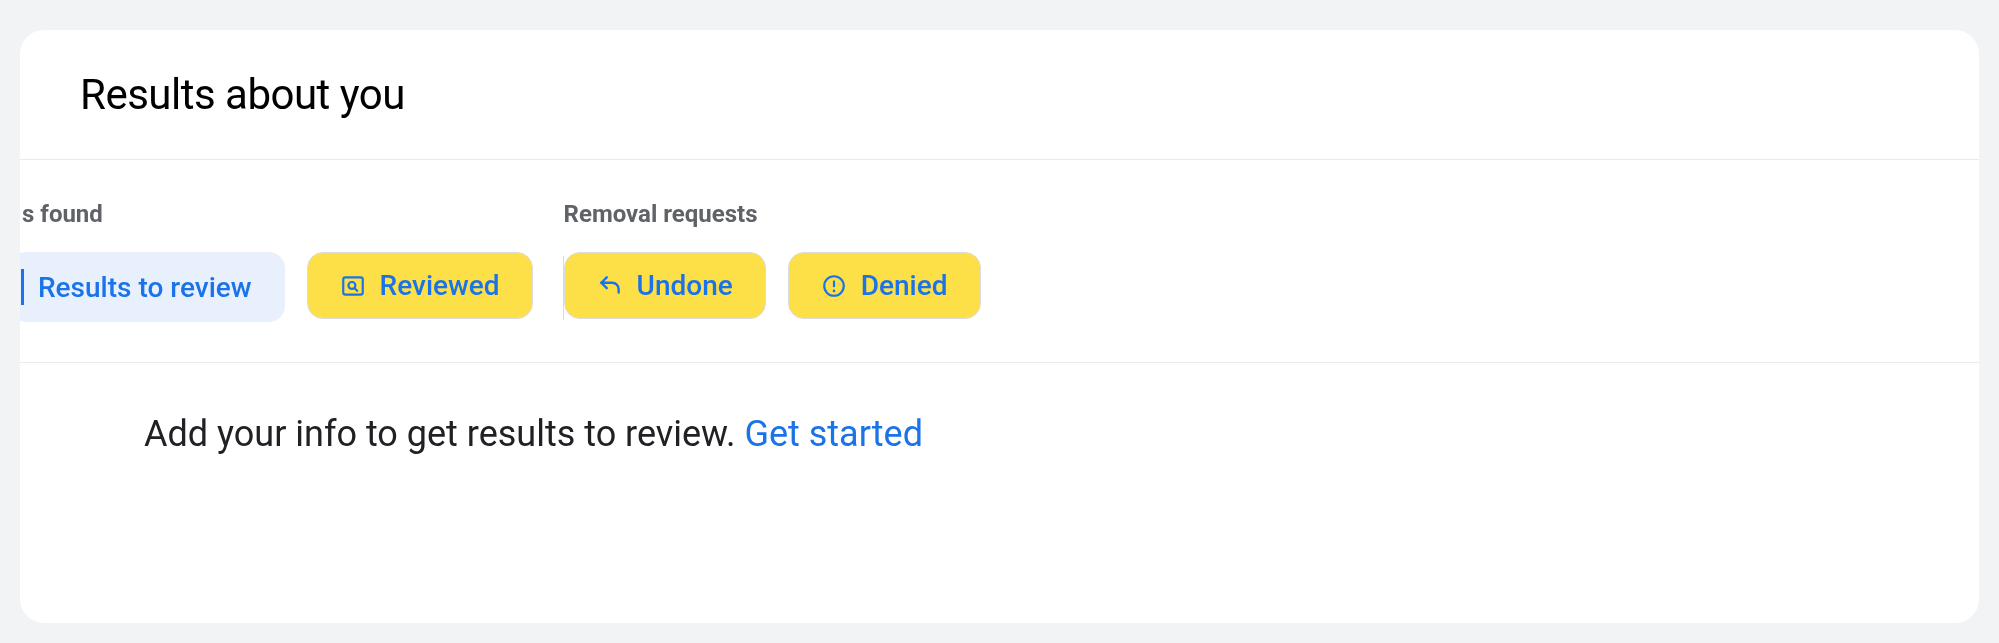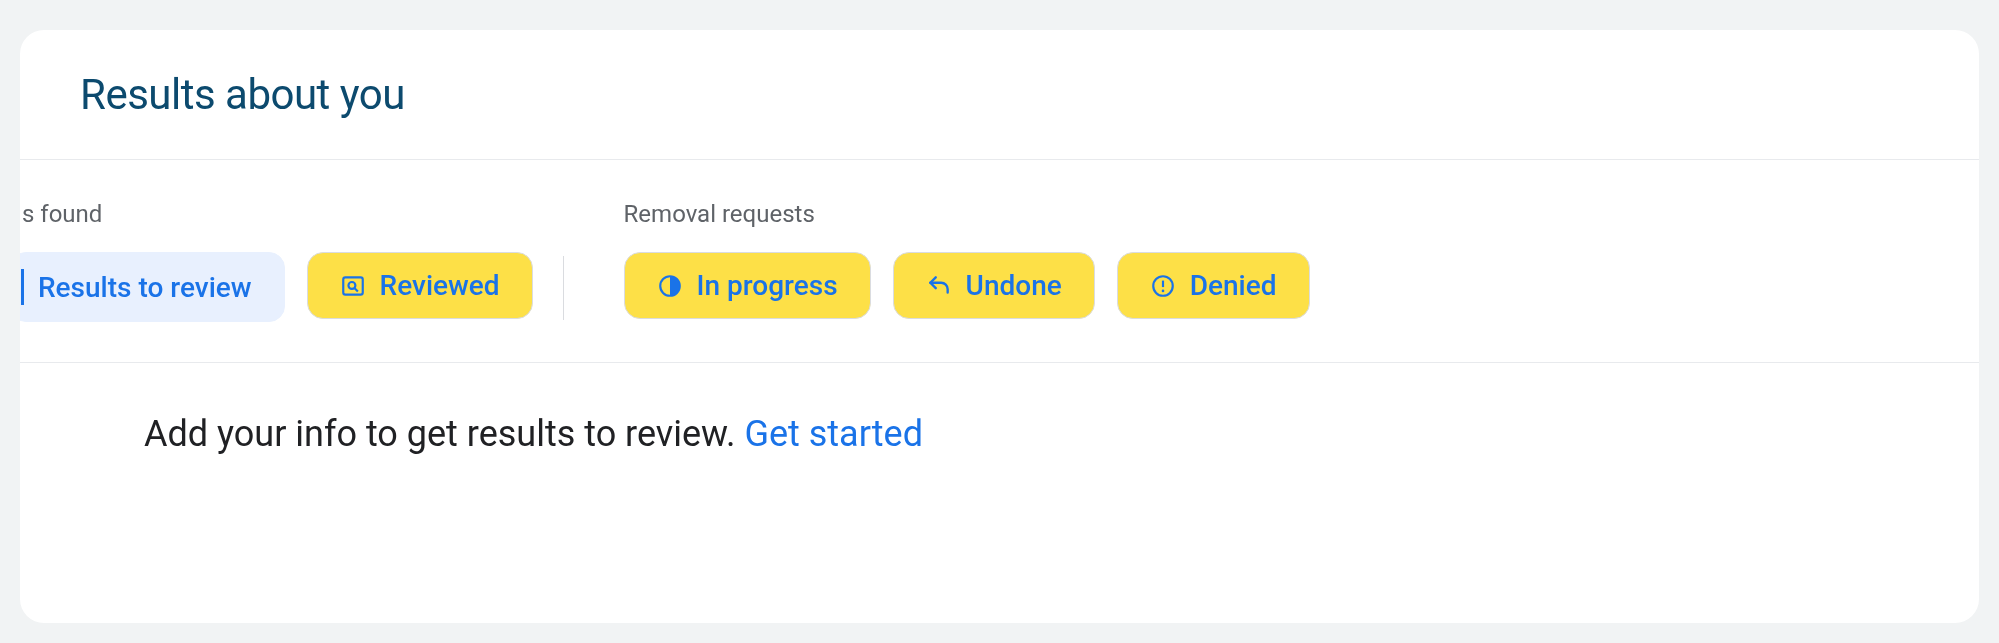--- a/index.html
+++ b/index.html
@@ -21,45 +21,44 @@
       height: 100%;
       overflow: hidden;
     }
     .header {
       padding: 40px 0 40px 60px;
       border-bottom: 1px solid #e8eaed;
     }
     .page-title {
       font-size: 42px;
       font-weight: 400;
-      color: #0c4a6e;
+      color: #000000;
       letter-spacing: -0.5px;
     }
     .tabs-row {
       display: flex;
       align-items: flex-start;
       padding: 40px 0 40px 0;
       border-bottom: 1px solid #e8eaed;
       position: relative;
     }
     .tab-group {
       display: flex;
       flex-direction: column;
     }
     .tab-group.results {
       padding-left: 0;
       margin-left: -10px;
     }
     .tab-group.removal {
-      margin-left: 60px;
     }
     .group-label {
       font-size: 24px;
       color: #5f6368;
-      font-weight: 400;
+      font-weight: 700;
       margin-bottom: 24px;
     }
     .tab-group.results .group-label {
       padding-left: 12px;
     }
     .chip-row {
       display: flex;
       gap: 22px;
       align-items: flex-start;
     }
@@ -152,29 +151,20 @@
       </div>
     </div>
 
     <div class="divider"></div>
 
     <div class="tab-group removal">
       <div class="group-label">Removal requests</div>
       <div class="chip-row">
 
 
-        <div class="chip">
-          <span class="chip-icon">
-            <svg viewBox="0 0 24 24">
-              <circle cx="12" cy="12" r="9" fill="none" stroke="#1a73e8" stroke-width="2"></circle>
-              <path d="M12 3 A9 9 0 0 1 12 21 Z" fill="#1a73e8"></path>
-            </svg>
-          </span>
-          <span>In progress</span>
-        </div>
 
 
         <div class="chip">
           <span class="chip-icon">
             <svg viewBox="0 0 24 24" fill="none" stroke="#1a73e8" stroke-width="2.2" stroke-linecap="round" stroke-linejoin="round">
               <path d="M9 14 L4 9 L9 4"></path>
               <path d="M4 9 H14 a6 6 0 0 1 6 6 v3"></path>
             </svg>
           </span>
           <span>Undone</span>

